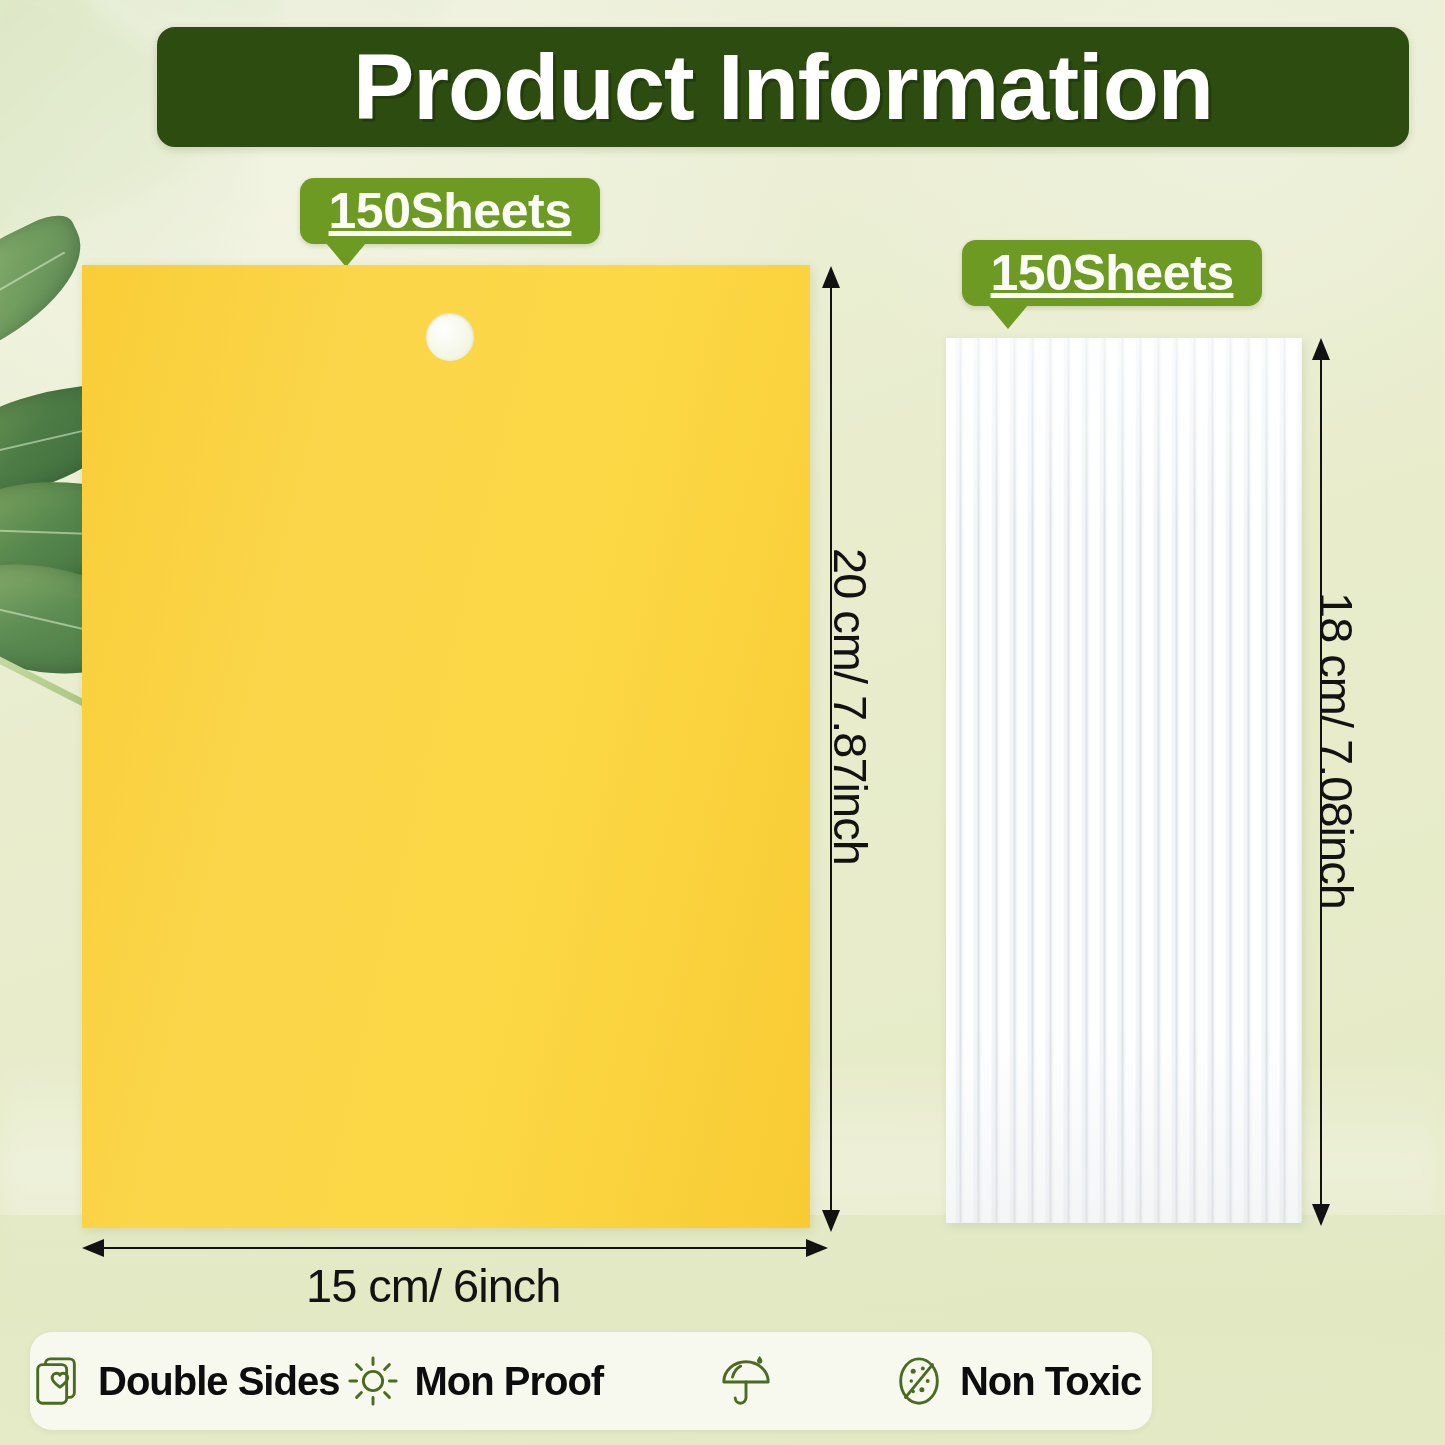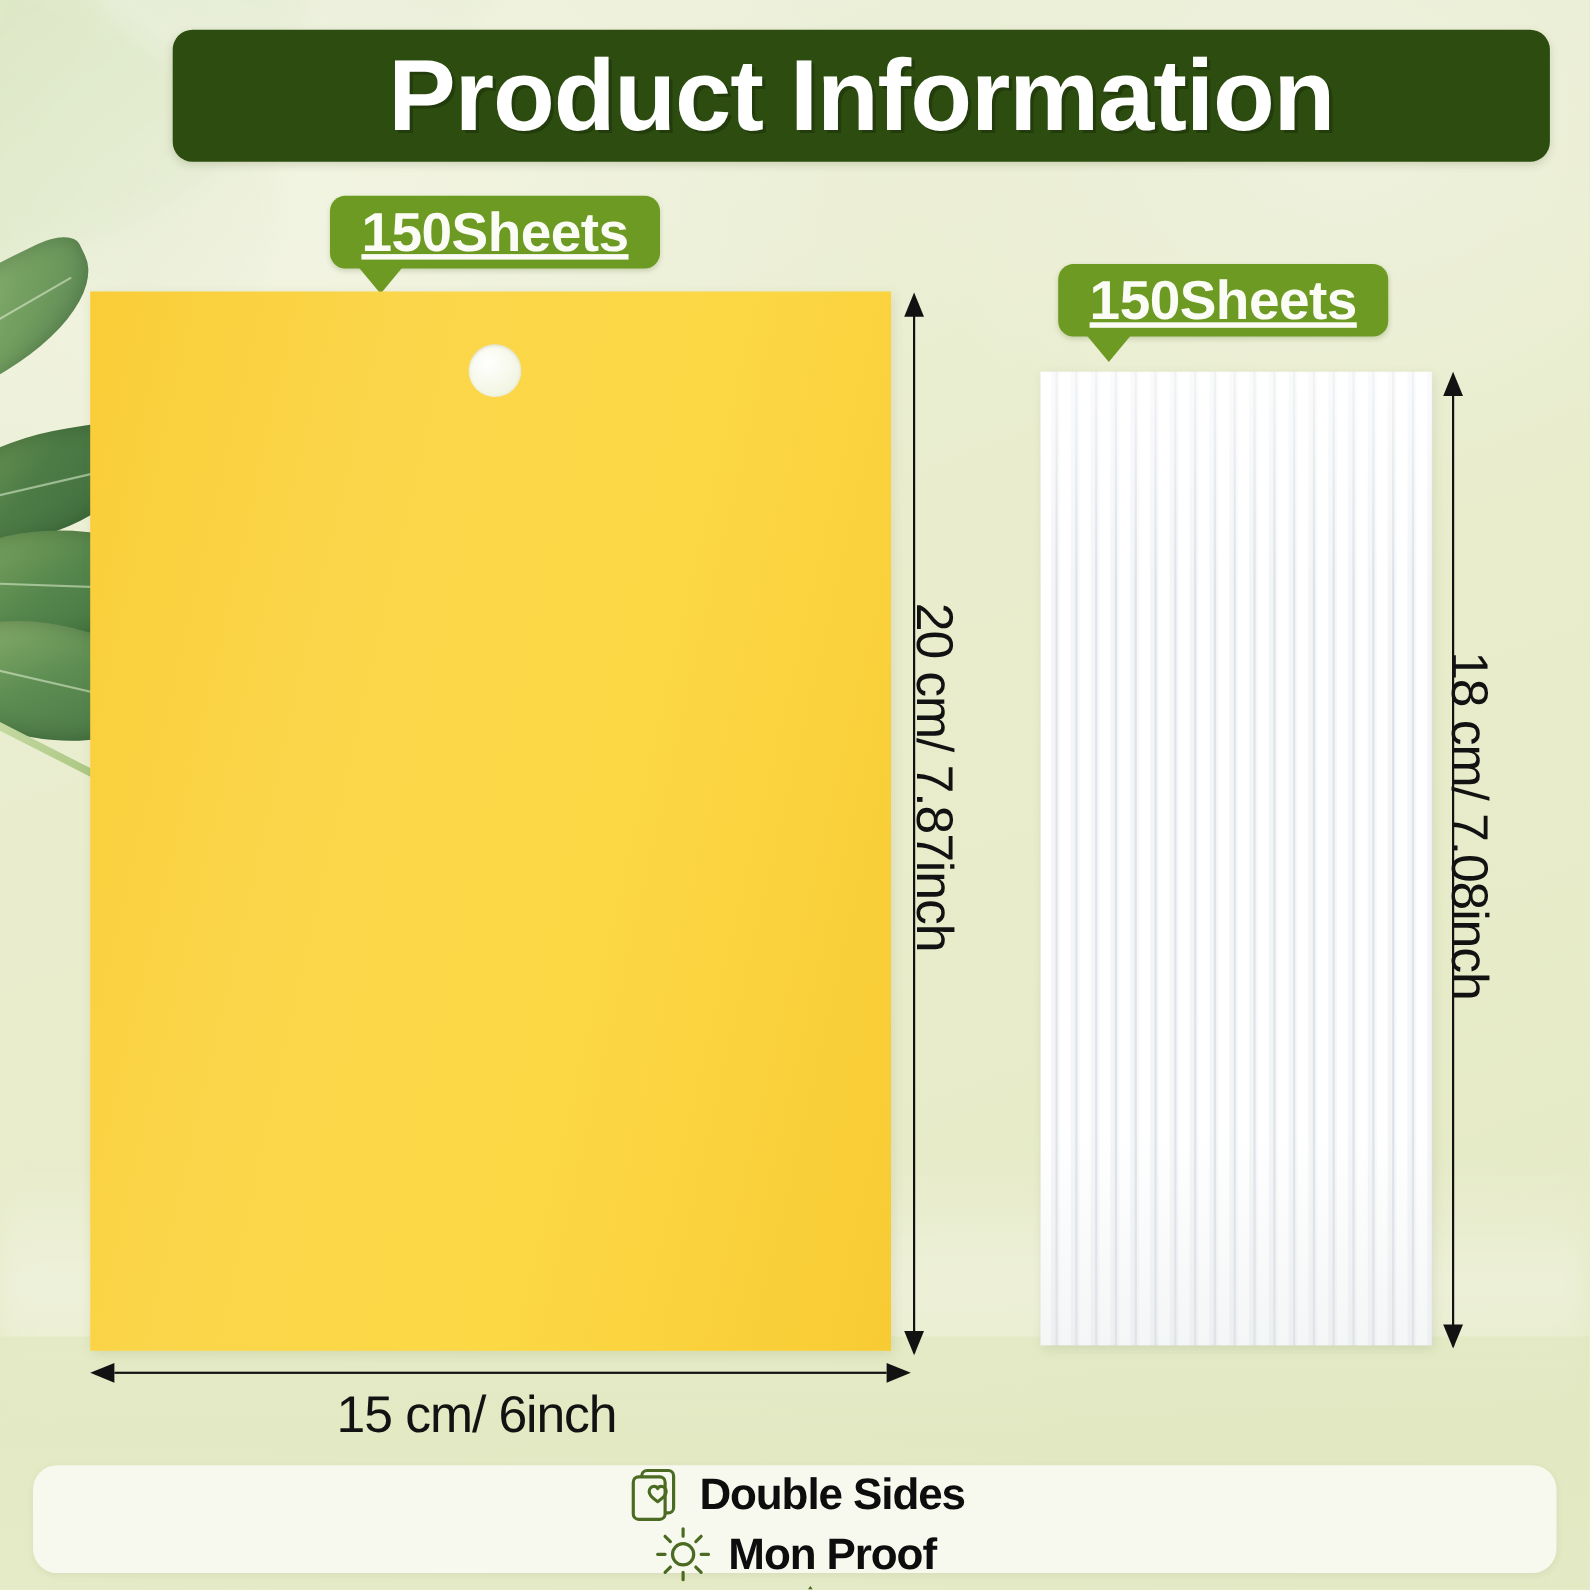--- a/index.html
+++ b/index.html
@@ -261,27 +261,26 @@
     font-weight: 400;
     color: #121212;
     white-space: nowrap;
     letter-spacing: -1px;
   }
 
   
   .feature-bar {
     position: absolute;
     left: 30px; top: 1332px;
-    width: 1385px; height: 98px;
+    width: 1122px; height: 98px;
     background: #f7f9ee;
     border-radius: 22px;
     display: flex;
     align-items: center;
     box-shadow: 0 2px 6px rgba(120,130,90,.10);
-    flex-direction: column;
   }
   .feature {
     flex: 1 1 0;
     display: flex;
     align-items: center;
     justify-content: center;
     gap: 14px;
   }
   .feature-icon {
     width: 54px; height: 54px;
@@ -375,16 +374,29 @@
 
     <div class="feature">
       <svg class="feature-icon" viewBox="0 0 56 56" fill="none">
         <path d="M5 29C5 17.4 15.3 8 28 8s23 9.4 23 21H5z" stroke="#4b6b22" stroke-width="3" stroke-linejoin="round"></path>
         <path d="M28 29v16c0 3.3-2.5 6-5.6 6-3 0-5.4-2.4-5.6-5.4" stroke="#4b6b22" stroke-width="3" stroke-linecap="round"></path>
         <path d="M14 24c1.5-5.5 4.6-9.6 8.4-11.4" stroke="#4b6b22" stroke-width="3" stroke-linecap="round"></path>
         <path d="M45 7c0 2-1.3 3.2-2.8 3.2S39.4 9 39.4 7c0-1.6 1.5-3.4 2.8-5 1.3 1.6 2.8 3.4 2.8 5z" fill="#4b6b22"></path>
       </svg>
     </div>
 
+    <div class="feature">
+      <svg class="feature-icon" viewBox="0 0 56 56" fill="none">
+        <ellipse cx="28" cy="28" rx="19" ry="23" stroke="#4b6b22" stroke-width="3"></ellipse>
+        <path d="M14 45L42 11" stroke="#4b6b22" stroke-width="3" stroke-linecap="round"></path>
+        <circle cx="22" cy="18" r="2.6" fill="#4b6b22"></circle>
+        <circle cx="32" cy="15" r="2" fill="#4b6b22"></circle>
+        <circle cx="20" cy="28" r="1.8" fill="#4b6b22"></circle>
+        <circle cx="31" cy="37" r="2.6" fill="#4b6b22"></circle>
+        <circle cx="22" cy="39" r="1.8" fill="#4b6b22"></circle>
+        <circle cx="37" cy="28" r="2" fill="#4b6b22"></circle>
+      </svg>
+      <span class="feature-label">Non Toxic</span>
+    </div>
 
   </div>
 
 </div>
 
 </body></html>

